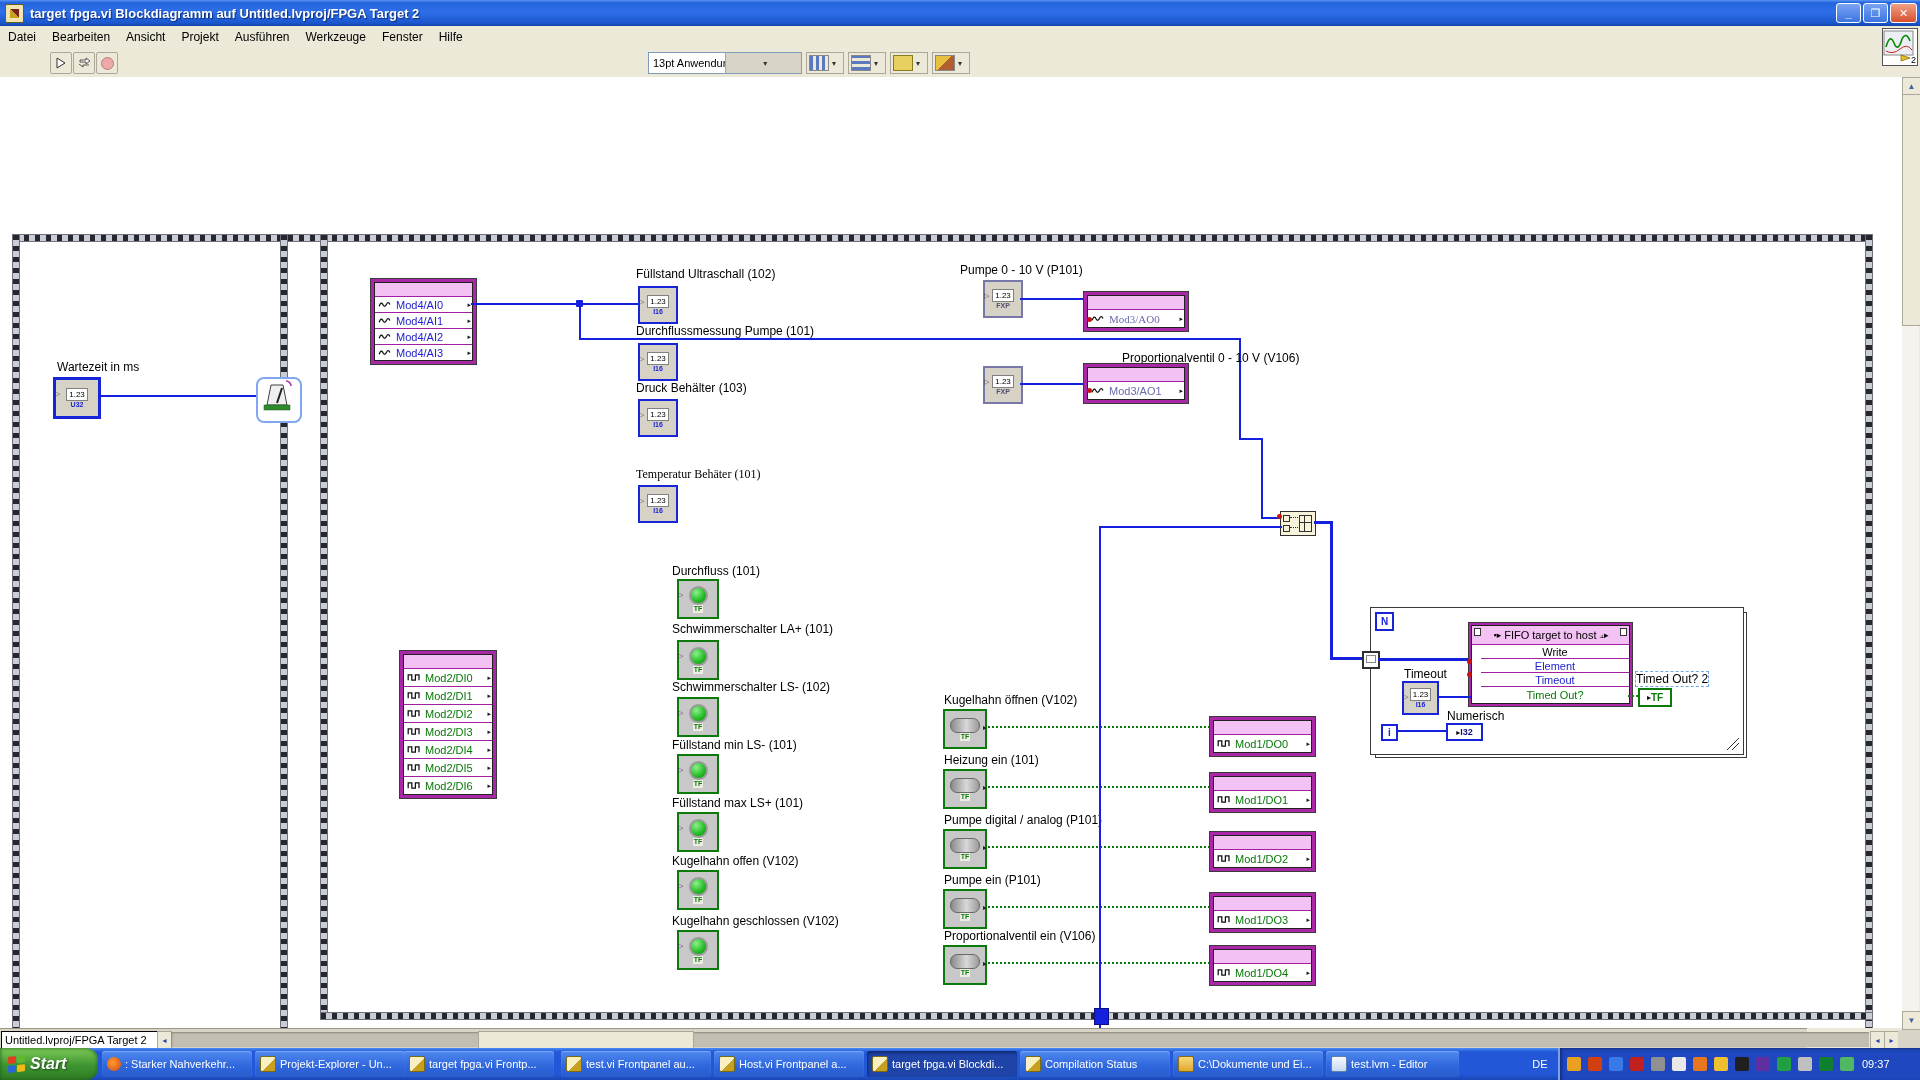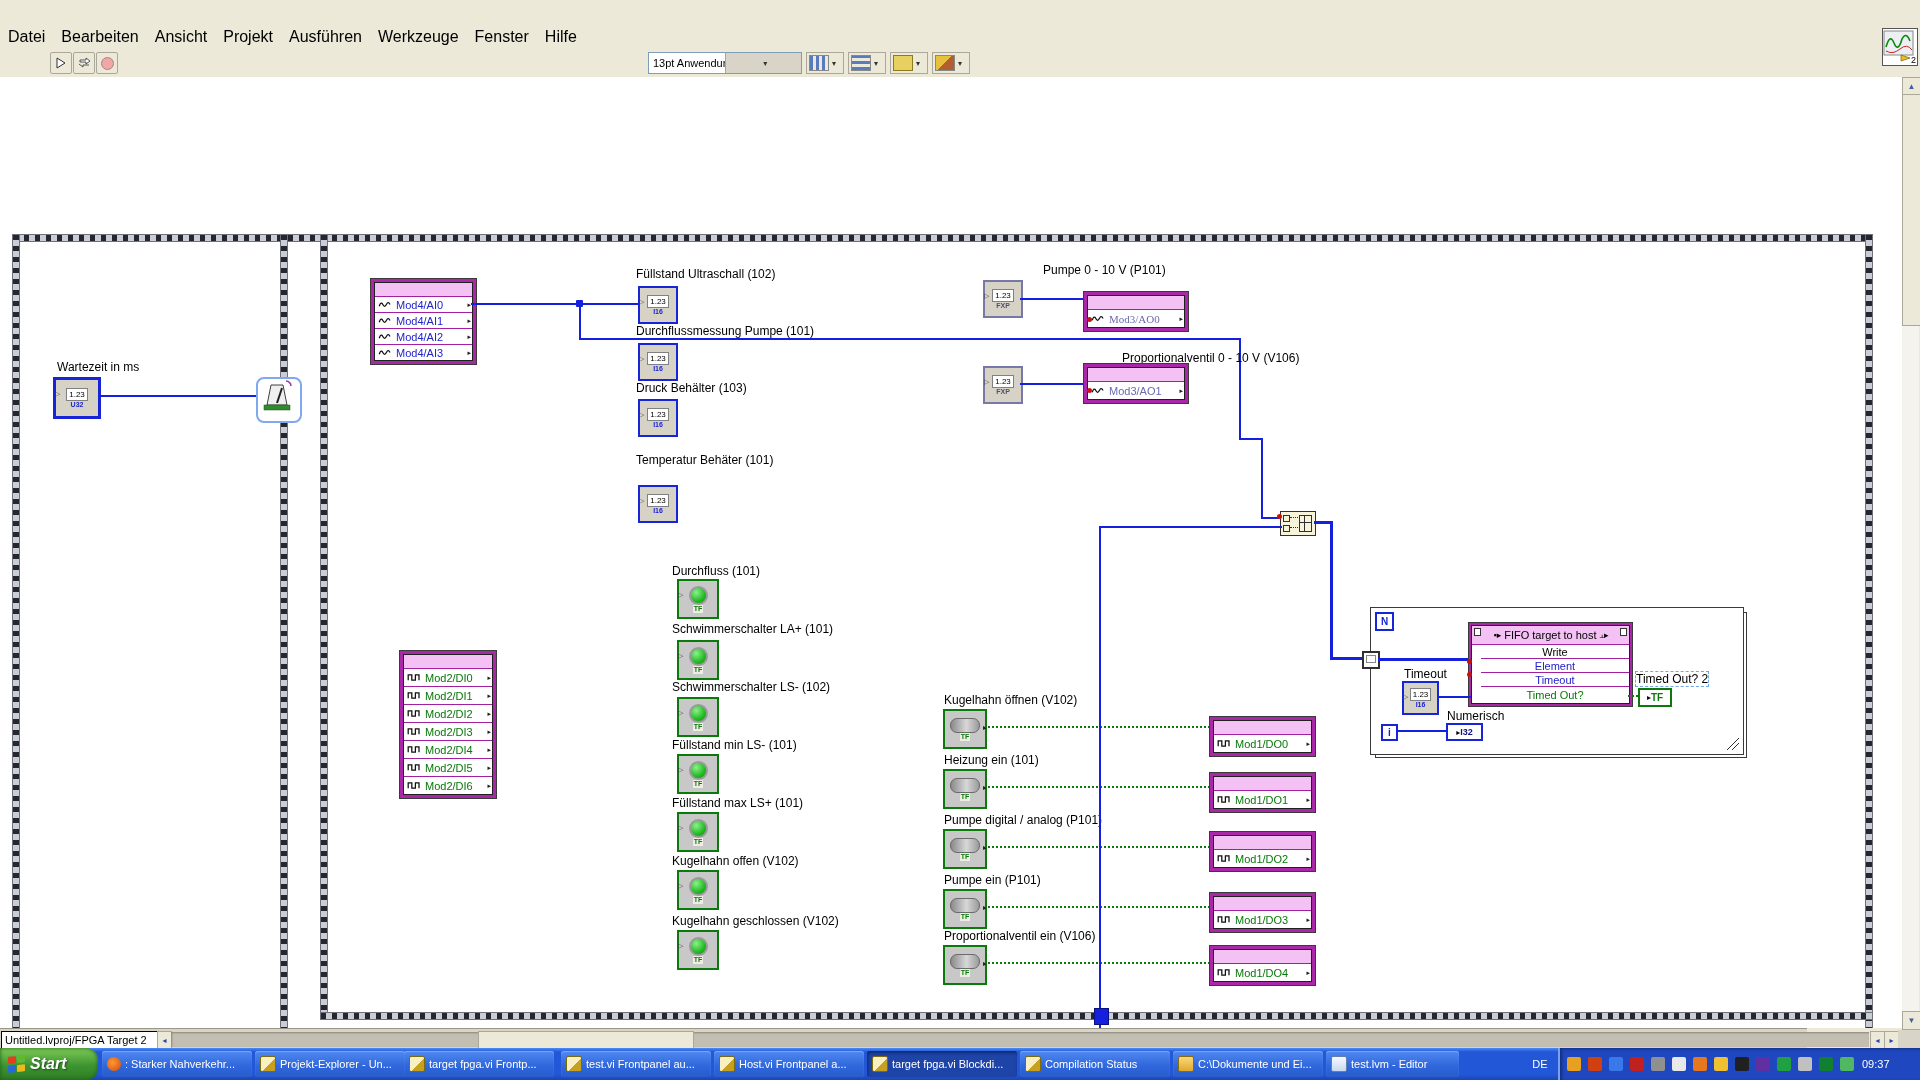--- a/index.html
+++ b/index.html
@@ -13,21 +13,21 @@
   #titlebar .ttl{font-size:13px;font-weight:bold;text-shadow:1px 1px 1px #0A2A7A;margin-left:6px;white-space:nowrap;}
   .winbtn{width:23px;height:18px;border:1px solid #fff;border-radius:3px;margin-left:2px;
     background:linear-gradient(180deg,#7AA4F4,#3C74E0);display:flex;align-items:center;justify-content:center;
     color:#fff;font-size:11px;font-weight:bold;}
   .winbtn.close{background:linear-gradient(180deg,#F0A088,#D8502C);width:25px;}
   #appicon{width:17px;height:17px;margin-left:5px;background:#F2E6B0;border:1px solid #6B5B1E;border-radius:2px;
     display:flex;align-items:center;justify-content:center;}
   #appicon i{display:block;width:9px;height:9px;background:
      linear-gradient(45deg,#C8A020 50%,#7A2020 50%);}
   #menubar{left:0;top:26px;width:1920px;height:21px;background:#ECE9D8;border-bottom:1px solid #D8D4C8;
-    display:flex;align-items:center;font-size:16px;color:#000;}
+    display:flex;align-items:center;font-size:12px;color:#000;}
   .mitem{padding:2px 8px;}
   #toolbar{left:0;top:47px;width:1920px;height:30px;background:#ECE9D8;border-bottom:1px solid #9C9A8C;}
   .tbtn{position:absolute;top:5px;width:20px;height:20px;border:1px solid #ACA899;border-radius:2px;
     background:#ECE9D8;display:flex;align-items:center;justify-content:center;}
   .fontsel{position:absolute;left:648px;top:5px;width:152px;height:20px;border:1px solid #7F9DB9;background:#fff;
     font-size:11px;display:flex;align-items:center;}
   .fontsel span{flex:1;padding-left:4px;white-space:nowrap;overflow:hidden;}
   .caret{width:14px;height:100%;background:#D8D4C8;border-left:1px solid #ACA899;
     display:flex;align-items:center;justify-content:center;font-size:8px;color:#333;}
   .caret::before{content:"▾";}
@@ -141,20 +141,31 @@
         <path d="M1 7 Q3 1 5 5 Q7 9 9 5 Q11 1 13 5" fill="none" stroke="#101010" stroke-width="1.4"></path>
       </symbol>
   <symbol id="sqw" viewBox="0 0 16 10">
         <path d="M1 8 V2 H5 V8 H9 V2 H13 V8" fill="none" stroke="#101010" stroke-width="1.4"></path>
       </symbol>
 </defs>
   </svg>
 
 <div id="screen">
 
+  <div id="titlebar" class="abs">
+    <div id="appicon">
+        <i></i>
+      </div>
+    <div class="ttl">target fpga.vi Blockdiagramm auf Untitled.lvproj/FPGA Target 2</div>
+    <div style="margin-left:auto;display:flex;margin-right:3px;">
+      <div class="winbtn">_</div>
+      <div class="winbtn">❐</div>
+      <div class="winbtn close">✕</div>
+    </div>
+  </div>
 
   <div id="menubar" class="abs">
     <span class="mitem">Datei</span>
     <span class="mitem">Bearbeiten</span>
     <span class="mitem">Ansicht</span>
     <span class="mitem">Projekt</span>
     <span class="mitem">Ausführen</span>
     <span class="mitem">Werkzeuge</span>
     <span class="mitem">Fenster</span>
     <span class="mitem">Hilfe</span>
@@ -327,21 +338,21 @@
     <div class="lbl" style="left:636px;top:247px;">Durchflussmessung Pumpe (101)</div>
     <div class="numind" style="left:638px;top:266px;">
       <span class="disp">1.23</span>
       <span class="typ">I16</span>
       </div>
     <div class="lbl" style="left:636px;top:304px;">Druck Behälter (103)</div>
     <div class="numind" style="left:638px;top:322px;">
       <span class="disp">1.23</span>
       <span class="typ">I16</span>
       </div>
-    <div class="lbl" style="left:636px;top:376px;">Temperatur Behäter (101)</div>
+    <div class="lbl" style="left:636px;top:390px;font-family:Liberation Serif, serif;">Temperatur Behäter (101)</div>
     <div class="numind" style="left:638px;top:408px;">
       <span class="disp">1.23</span>
       <span class="typ">I16</span>
       </div>
 
     <div class="lbl" style="left:672px;top:487px;">Durchfluss (101)</div>
     <div class="led" style="left:677px;top:502px;">
         <span class="bulb"></span>
         <span class="typ">TF</span>
       </div>
@@ -369,21 +380,21 @@
     <div class="led" style="left:677px;top:793px;">
         <span class="bulb"></span>
         <span class="typ">TF</span>
       </div>
     <div class="lbl" style="left:672px;top:837px;">Kugelhahn geschlossen (V102)</div>
     <div class="led" style="left:677px;top:853px;">
         <span class="bulb"></span>
         <span class="typ">TF</span>
       </div>
 
-    <div class="lbl" style="left:1043px;top:186px;">Pumpe 0 - 10 V (P101)</div>
+    <div class="lbl" style="left:960px;top:186px;">Pumpe 0 - 10 V (P101)</div>
     <div class="numind fxp" style="left:983px;top:203px;">
       <span class="disp">1.23</span>
       <span class="typ">FXP</span>
       </div>
     <div class="wh" style="left:1020px;top:221px;width:66px;"></div>
     <div class="wv" style="left:1084px;top:221px;height:22px;"></div>
     <div class="ionode" style="left:1087px;top:218px;width:96px;font-family:Liberation Serif, serif;">
       <div class="iohdr"></div>
       <div class="iorow" style="height:17px;">
           <svg width="15" height="9">

